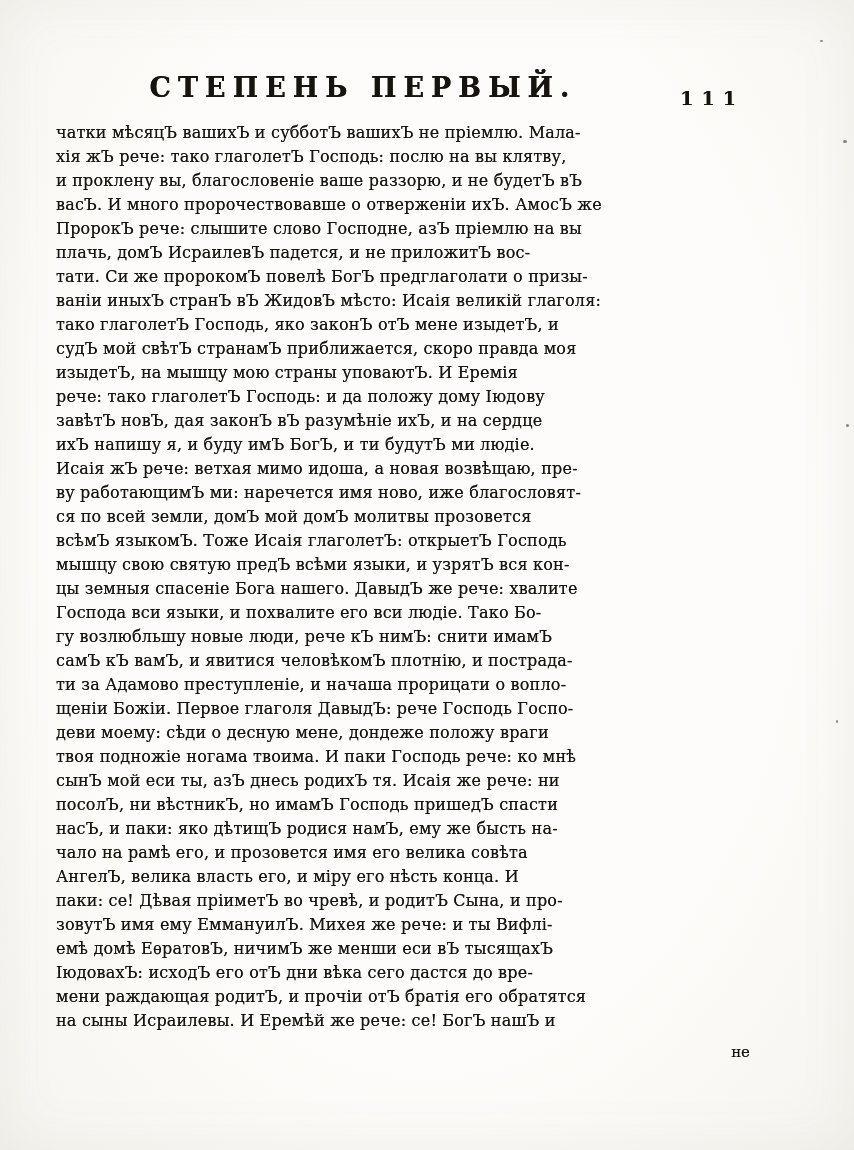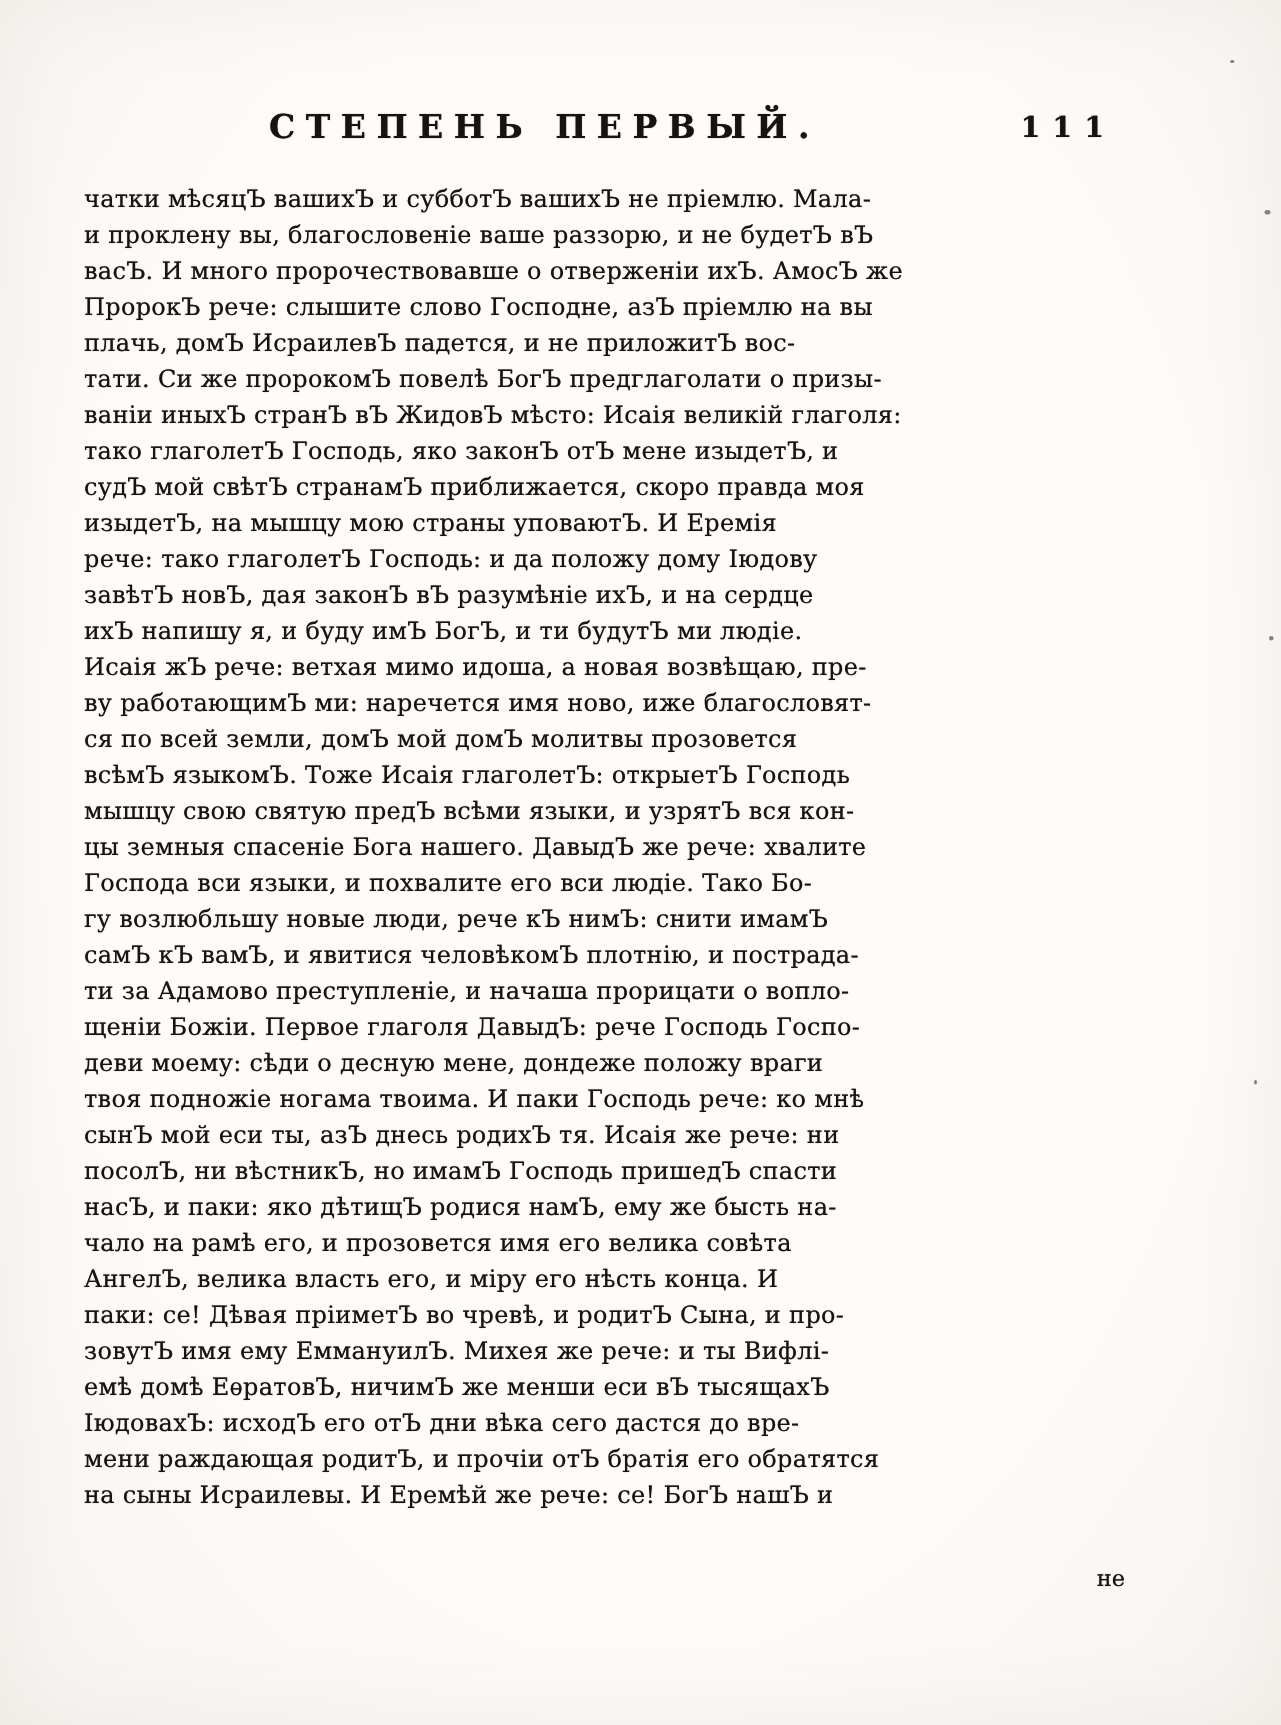--- a/index.html
+++ b/index.html
@@ -26,30 +26,30 @@
     top: 72px;
     left: 56px;
     right: 54px;
     height: 34px;
   }
   .page-title {
     position: absolute;
     left: 0;
     right: 130px;
     text-align: center;
-    font-size: 22px;
+    font-size: 27px;
     font-weight: bold;
     letter-spacing: 7px;
     text-shadow: 0 0 0.6px rgba(25,20,12,0.85);
     white-space: nowrap;
   }
   .page-number {
     position: absolute;
     right: 56px;
-    top: 2px;
+    top: 15px;
     font-size: 19px;
     font-weight: bold;
     letter-spacing: 8px;
     text-shadow: 0 0 0.6px rgba(25,20,12,0.85);
   }
   .text-block {
     position: absolute;
     top: 121px;
     left: 56px;
     width: 746px;
@@ -104,20 +104,21 @@
 
 <div class="page">
 
   <div class="header">
     <div class="page-title">СТЕПЕНЬ ПЕРВЫЙ.</div>
     <div class="page-number">111</div>
   </div>
 
   <div class="text-block">
       <div class="text-line">чатки мѣсяцЪ вашихЪ и субботЪ вашихЪ не пріемлю. Мала-</div>
+      <div class="text-line">хія жЪ рече: тако глаголетЪ Господь: послю на вы клятву,</div>
       <div class="text-line">и проклену вы, благословеніе ваше раззорю, и не будетЪ вЪ</div>
       <div class="text-line">васЪ. И много пророчествовавше о отверженіи ихЪ. АмосЪ же</div>
       <div class="text-line">ПророкЪ рече: слышите слово Господне, азЪ пріемлю на вы</div>
       <div class="text-line">плачь, домЪ ИсраилевЪ падется, и не приложитЪ вос-</div>
       <div class="text-line">тати. Си же пророкомЪ повелѣ БогЪ предглаголати о призы-</div>
       <div class="text-line">ваніи иныхЪ странЪ вЪ ЖидовЪ мѣсто: Исаія великій глаголя:</div>
       <div class="text-line">тако глаголетЪ Господь, яко законЪ отЪ мене изыдетЪ, и</div>
       <div class="text-line">судЪ мой свѣтЪ странамЪ приближается, скоро правда моя</div>
       <div class="text-line">изыдетЪ, на мышцу мою страны уповаютЪ. И Еремія</div>
       <div class="text-line">рече: тако глаголетЪ Господь: и да положу дому Іюдову</div>

